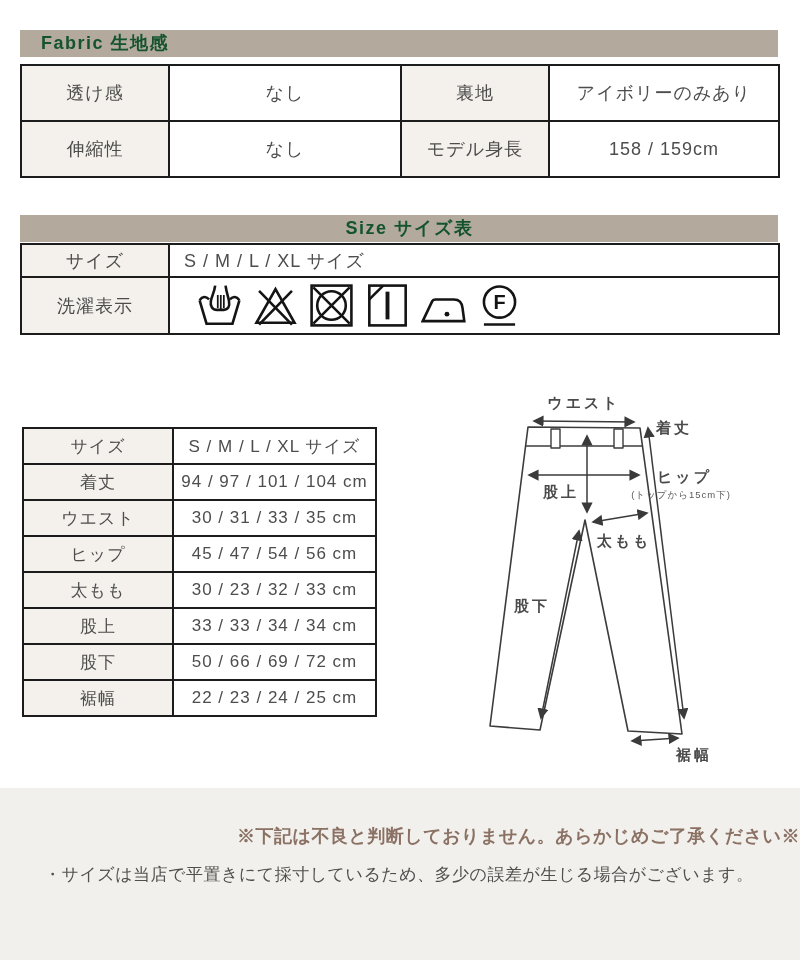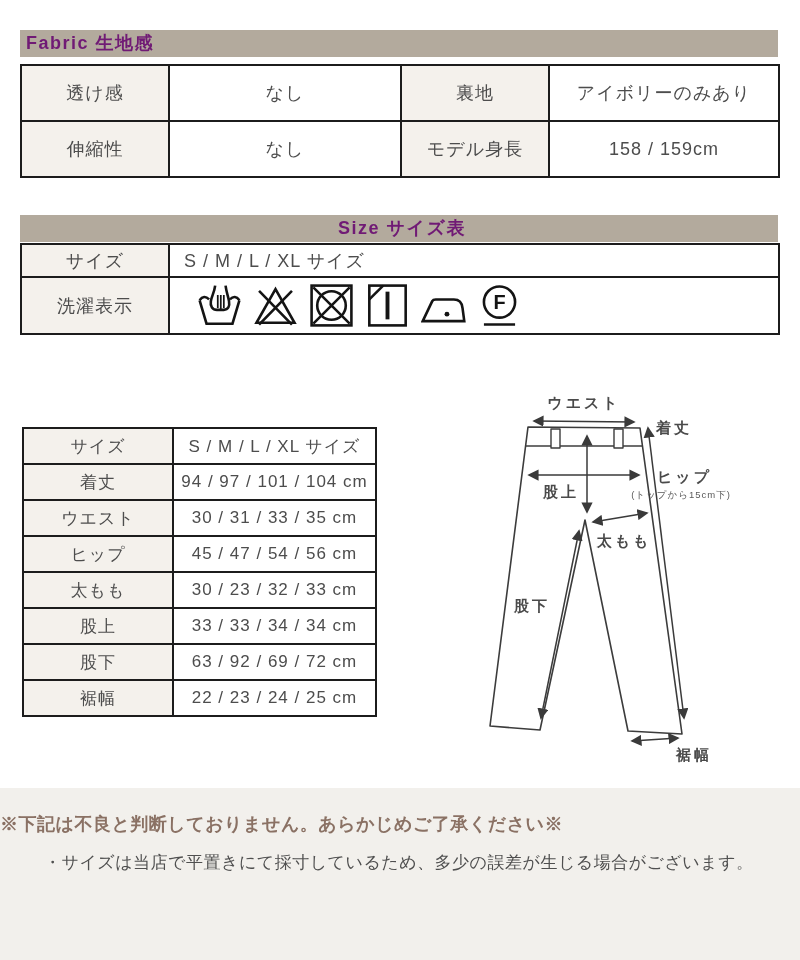--- a/index.html
+++ b/index.html
@@ -2,22 +2,22 @@
 <html><head>
 <meta charset="utf-8">
 <style>
   html,body { margin:0; padding:0; background:#fff; }
   .page {
     position:relative; width:800px; height:960px; background:#ffffff;
     font-family:"Liberation Sans", sans-serif; color:#4d4d4d; overflow:hidden;
   }
   .section-bar {
     position:absolute; left:20px; width:758px; height:27px;
-    background:#b3aa9d; color:#701a75; font-size:18px; font-weight:600;
-    letter-spacing:1.5px; line-height:27px; padding-left:6px; box-sizing:border-box;
+    background:#b3aa9d; color:#14532d; font-size:18px; font-weight:600;
+    letter-spacing:1.5px; line-height:27px; padding-left:21px; box-sizing:border-box;
   }
   #bar-fabric { top:30px; }
   #bar-size   { top:215px;text-align:center; }
 
   table { border-collapse:collapse; position:absolute; table-layout:fixed; background:#fff; }
   td {
     border:2px solid #1c1c1c; text-align:center; vertical-align:middle;
     font-size:18px; color:#4d4d4d; padding:0; letter-spacing:1px;
   }
   td.lbl { background:#f4f1ec; }
@@ -41,21 +41,21 @@
     font-family:"Liberation Sans", sans-serif; fill:#4a4a4a;
     font-size:15px; font-weight:600; letter-spacing:3px;
   }
   .diagram text.small { font-size:9.5px; font-weight:400; letter-spacing:1px; fill:#5a5a5a; }
 
   .notice {
     position:absolute; left:0; top:788px; width:800px; height:172px;
     background:#f2f0ec; box-sizing:border-box;
   }
   .notice-headline {
-    padding-top:24px; text-align:left; color:#8a7164;
+    padding-top:36px; text-align:right; color:#8a7164;
     font-size:18px; font-weight:700; letter-spacing:0.5px;
   }
   .notice-items { margin:13px 0 0 44px; }
   .notice-item { font-size:17px; line-height:28px; color:#4f4f4f; letter-spacing:0.5px; }
 </style>
 </head>
 <body>
 
 <div class="page">
 
@@ -179,21 +179,21 @@
     <tr>
       <td class="lbl">太もも</td>
       <td>30 / 23 / 32 / 33 cm</td>
     </tr>
     <tr>
       <td class="lbl">股上</td>
       <td>33 / 33 / 34 / 34 cm</td>
     </tr>
     <tr>
       <td class="lbl">股下</td>
-      <td>63 / 92 / 69 / 72 cm</td>
+      <td>50 / 66 / 69 / 72 cm</td>
     </tr>
     <tr>
       <td class="lbl">裾幅</td>
       <td>22 / 23 / 24 / 25 cm</td>
     </tr>
   </tbody>
     </table>
 
   <svg class="diagram" viewBox="0 0 360 385">
     <defs>

